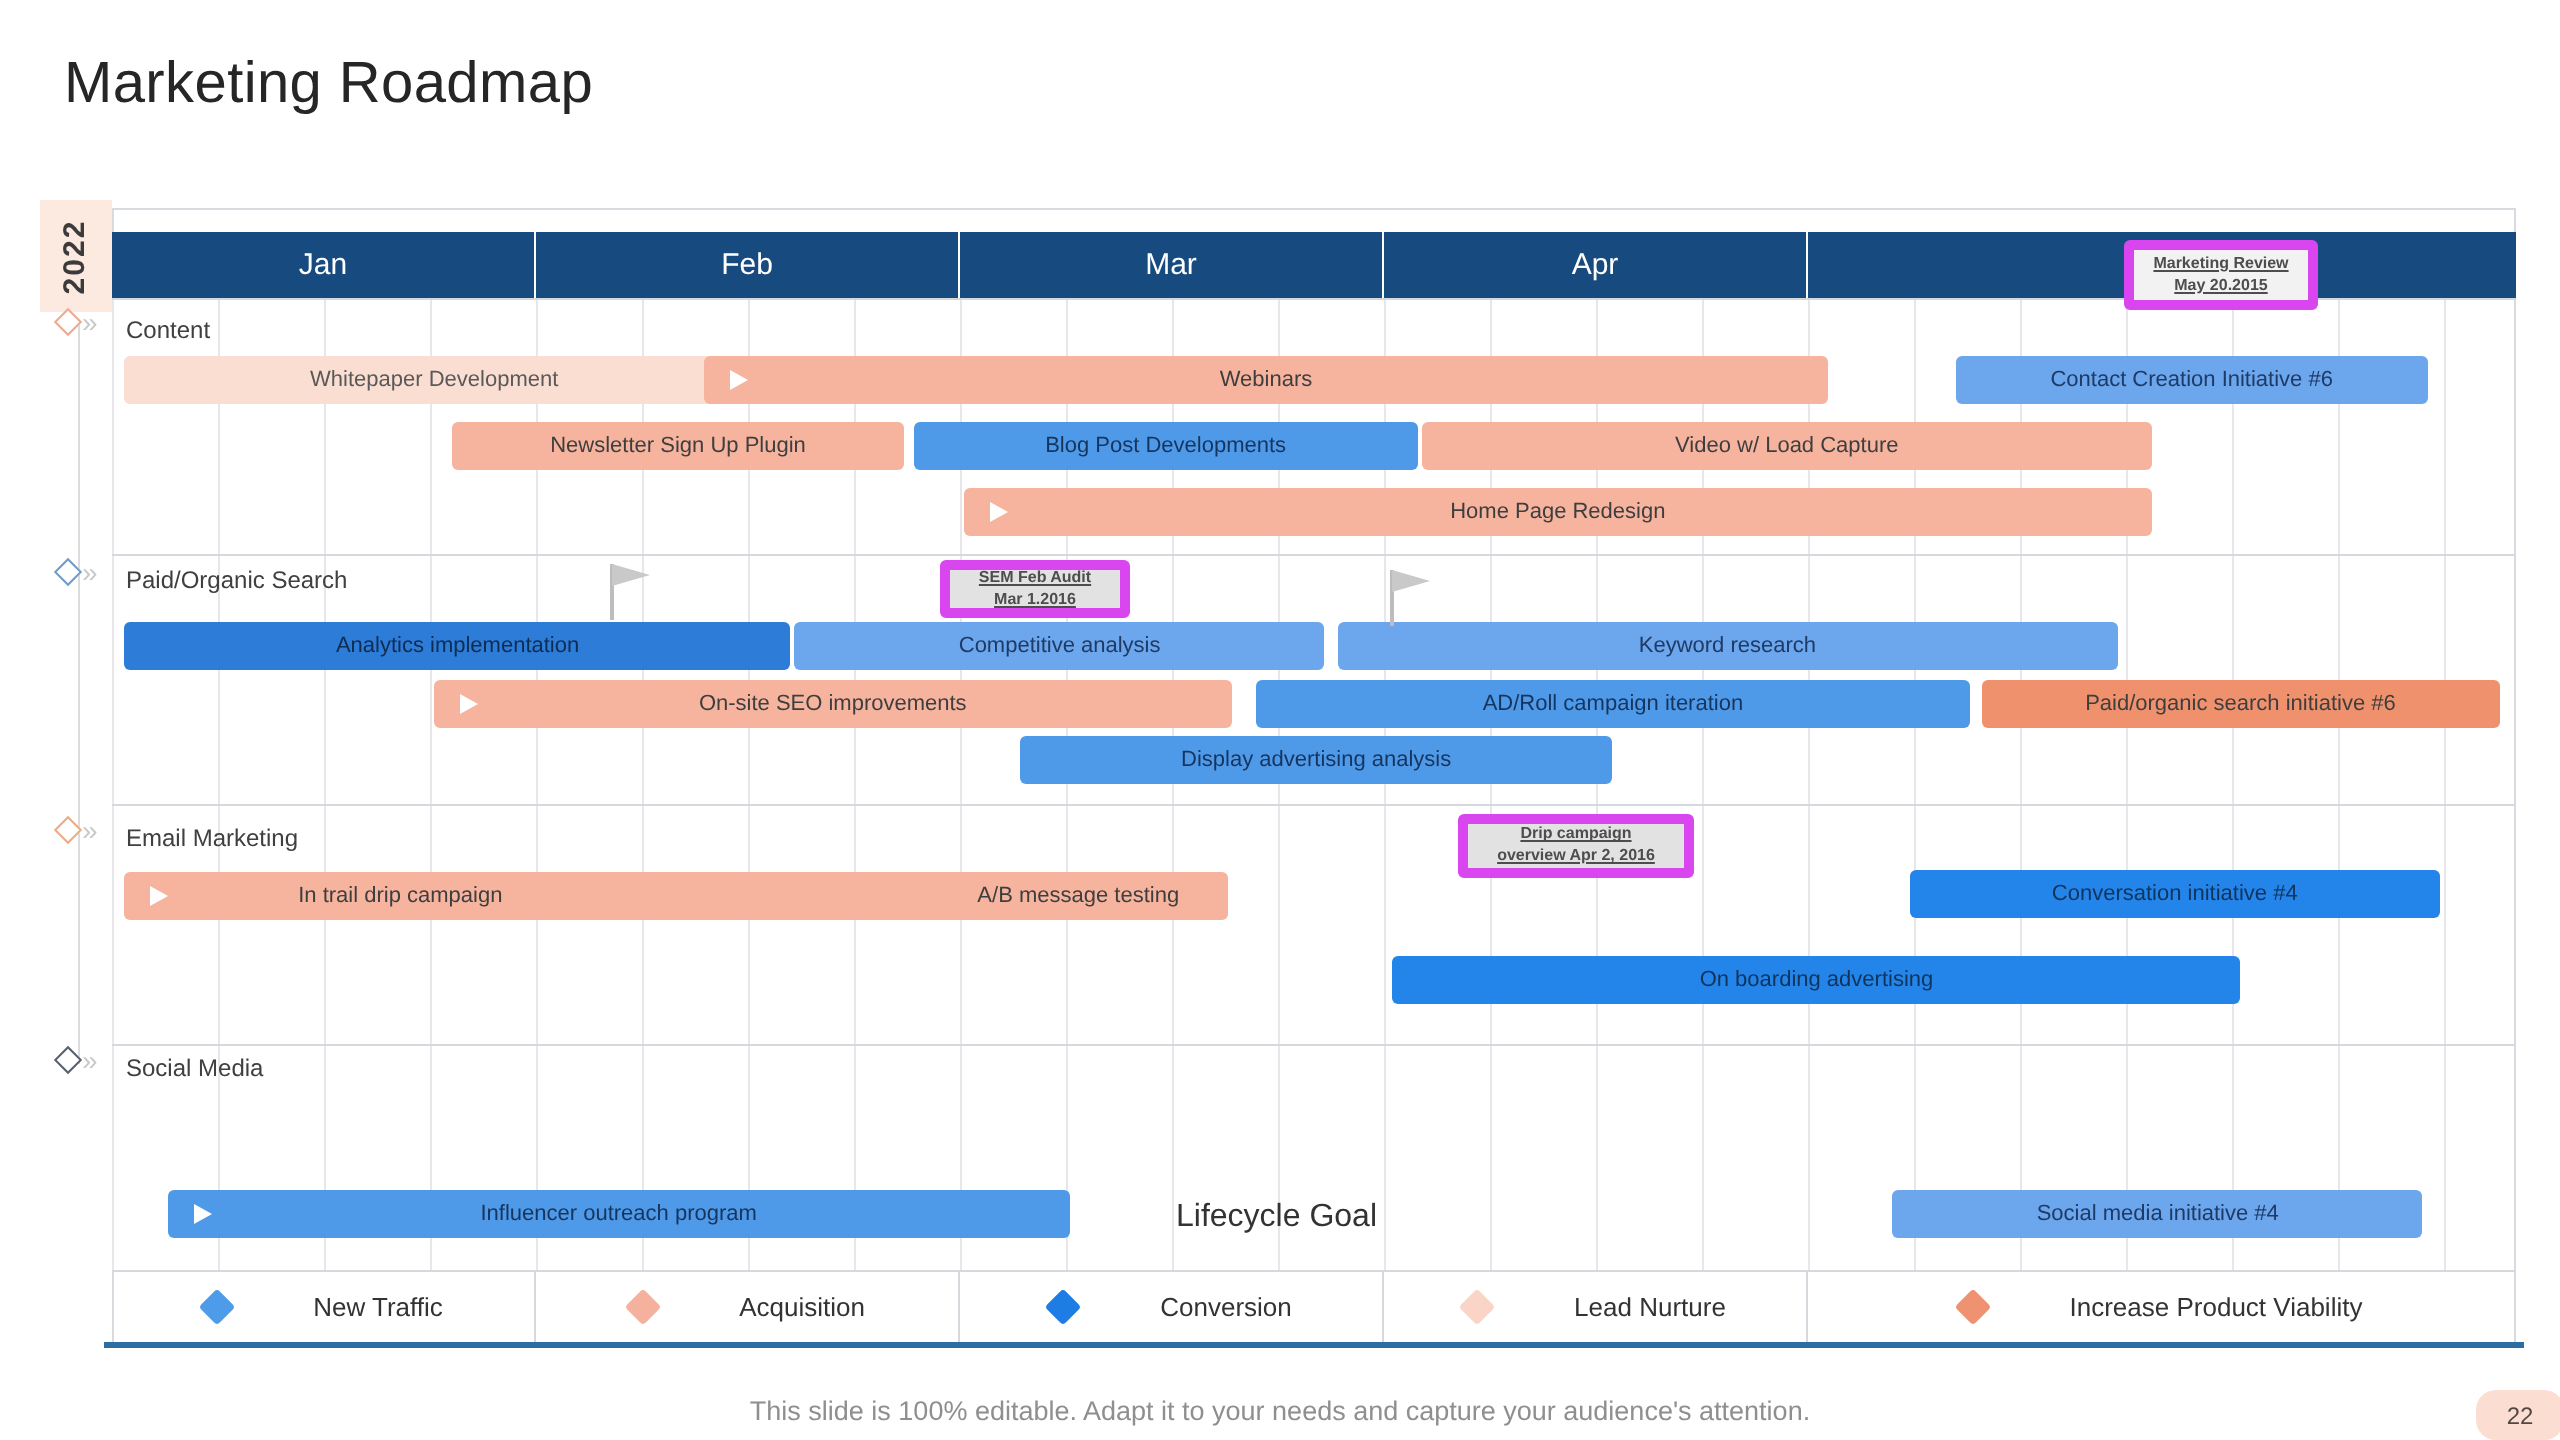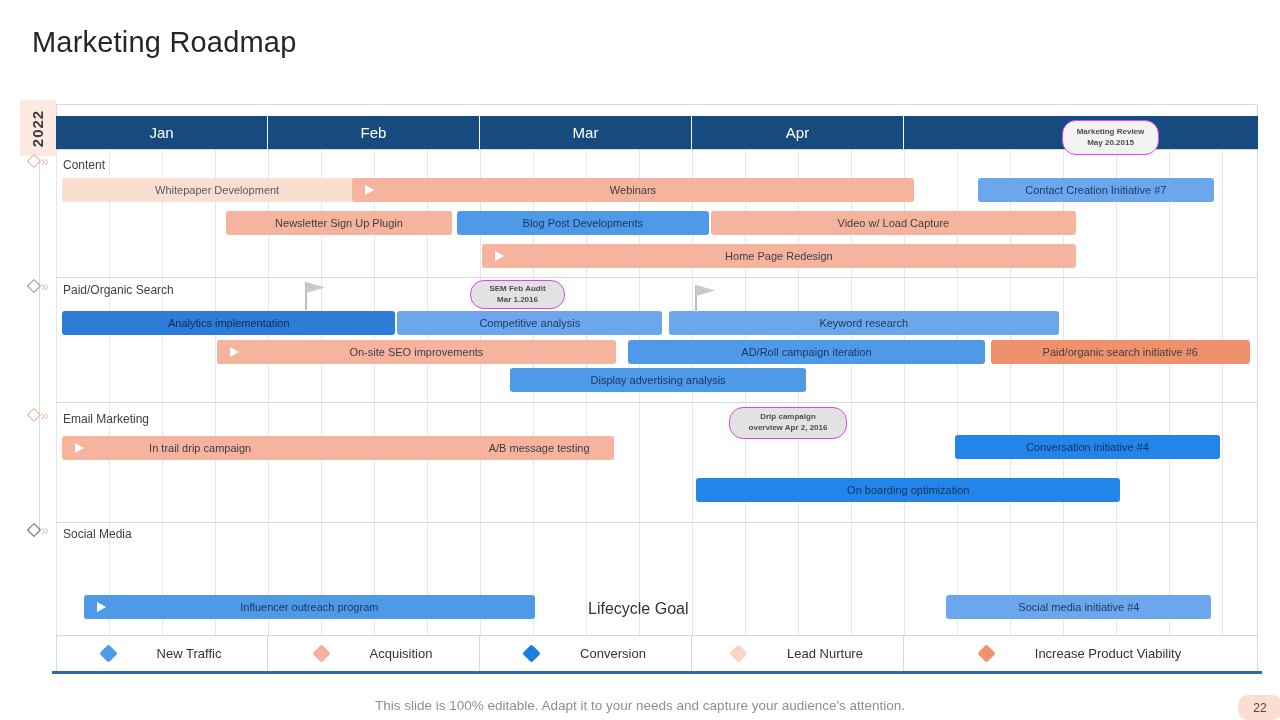--- a/index.html
+++ b/index.html
@@ -26,23 +26,23 @@
   .bar .play{position:absolute;left:13px;width:0;height:0;border-left:9px solid #fff;
              border-top:5.5px solid transparent;border-bottom:5.5px solid transparent;}
   .bar .lab2{position:absolute;transform:translateX(-50%);}
   .c-pink_light{background:#FBDED2;color:#595959;}
   .c-salmon{background:#F6B49F;color:#3E3E3E;}
   .c-salmon_dark{background:#F0916E;color:#3E3E3E;}
   .c-blue_med{background:#6CA6EC;color:#1E3A66;}
   .c-blue_med2{background:#4F9AE8;color:#16355E;}
   .c-blue_dark{background:#2C7CD8;color:#0F2C52;}
   .c-blue_bright{background:#2385EA;color:#10345C;}
-  .callout{position:absolute;background:#E2E2E2;border:1px solid #d946ef;border-radius:14px;
+  .callout{position:absolute;background:#E2E2E2;border:5px solid #d946ef;border-radius:3px;
            display:flex;flex-direction:column;align-items:center;justify-content:center;
-           font-size:8px;font-weight:bold;color:#4D4D4D;line-height:1.35;text-align:center;box-sizing:border-box;z-index:5;}
+           font-size:8px;font-weight:bold;color:#4D4D4D;line-height:1.35;text-align:center;box-sizing:border-box;z-index:5;text-decoration:underline;}
   .callout.light{background:#F2F2F2;}
   .flag{position:absolute;}
   .lifecycle{position:absolute;left:588px;top:600px;font-size:16px;color:#333;}
   .legend{position:absolute;left:56px;top:635px;width:1202px;height:36px;border-top:1px solid #D5D8DC;
           display:flex;box-sizing:border-box;}
   .legend-cell{height:100%;display:flex;align-items:center;justify-content:center;gap:42px;
                border-right:1px solid #D5D8DC;box-sizing:border-box;}
   .legend-cell:last-child{border-right:none;}
   .legend-dia{width:13px;height:13px;transform:rotate(45deg);border-radius:2px;}
   .legend-lab{font-size:13px;color:#333;}
@@ -85,21 +85,21 @@
       </div>
       <div class="section-label" style="left: 63px; top: 158px;">Content</div>
       <div class="bar c-pink_light" style="left: 62.36px; width: 309.52px; top: 178px;">
         <span>Whitepaper Development</span>
       </div>
       <div class="bar c-salmon" style="left: 352px; width: 562px; top: 178px;">
         <span class="play"></span>
         <span>Webinars</span>
       </div>
       <div class="bar c-blue_med" style="left: 978.2px; width: 235.32px; top: 178px;">
-        <span>Contact Creation Initiative #7</span>
+        <span>Contact Creation Initiative #6</span>
       </div>
       <div class="bar c-salmon" style="left: 225.6px; width: 226.84px; top: 211px;">
         <span>Newsletter Sign Up Plugin</span>
       </div>
       <div class="bar c-blue_med2" style="left: 456.68px; width: 252.28px; top: 211px;">
         <span>Blog Post Developments</span>
       </div>
       <div class="bar c-salmon" style="left: 711.08px; width: 364.64px; top: 211px;">
         <span>Video w/ Load Capture</span>
       </div>
@@ -141,21 +141,21 @@
       <div class="section-label" style="left: 63px; top: 412px;">Email Marketing</div>
       <div class="bar c-salmon two" style="left: 62.36px; width: 551.2px; top: 436px;">
         <span class="play"></span>
         <span class="lab2" style="left: 25%;">In trail drip campaign</span>
         <span class="lab2" style="left: 86.5%;">A/B message testing</span>
       </div>
       <div class="bar c-blue_bright" style="left: 954.88px; width: 265px; top: 435px;">
         <span>Conversation initiative #4</span>
       </div>
       <div class="bar c-blue_bright" style="left: 696.24px; width: 424px; top: 478px;">
-        <span>On boarding optimization</span>
+        <span>On boarding advertising</span>
       </div>
       <div class="marker" style="top: 525px;">
         <div class="dia" style="border-color: rgb(85, 96, 110);"></div>
         <span class="chev">»</span>
       </div>
       <div class="section-label" style="left: 63px; top: 527px;">Social Media</div>
       <div class="bar c-blue_med2" style="left: 83.56px; width: 451.56px; top: 595px;">
         <span class="play"></span>
         <span>Influencer outreach program</span>
       </div>

